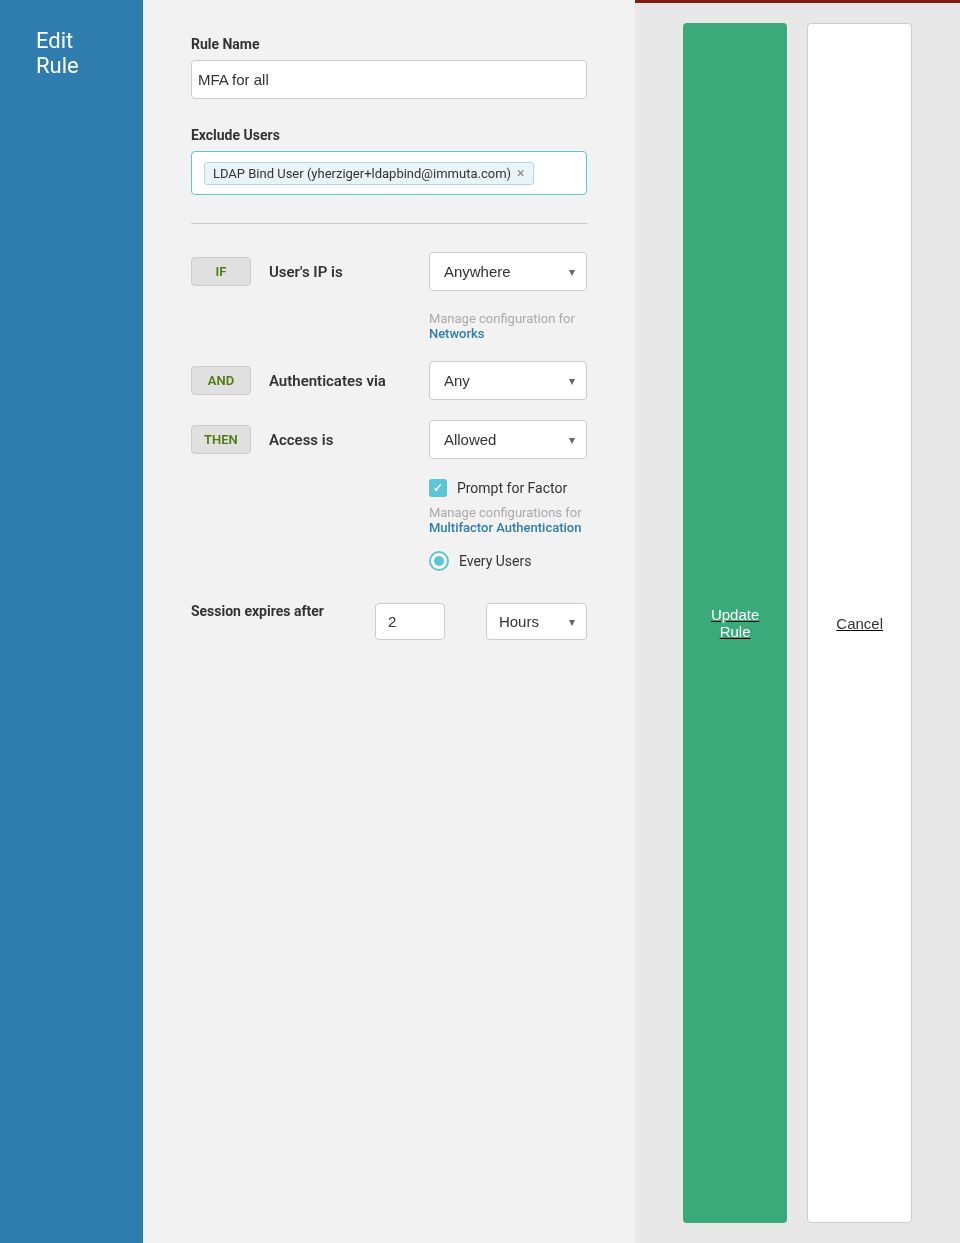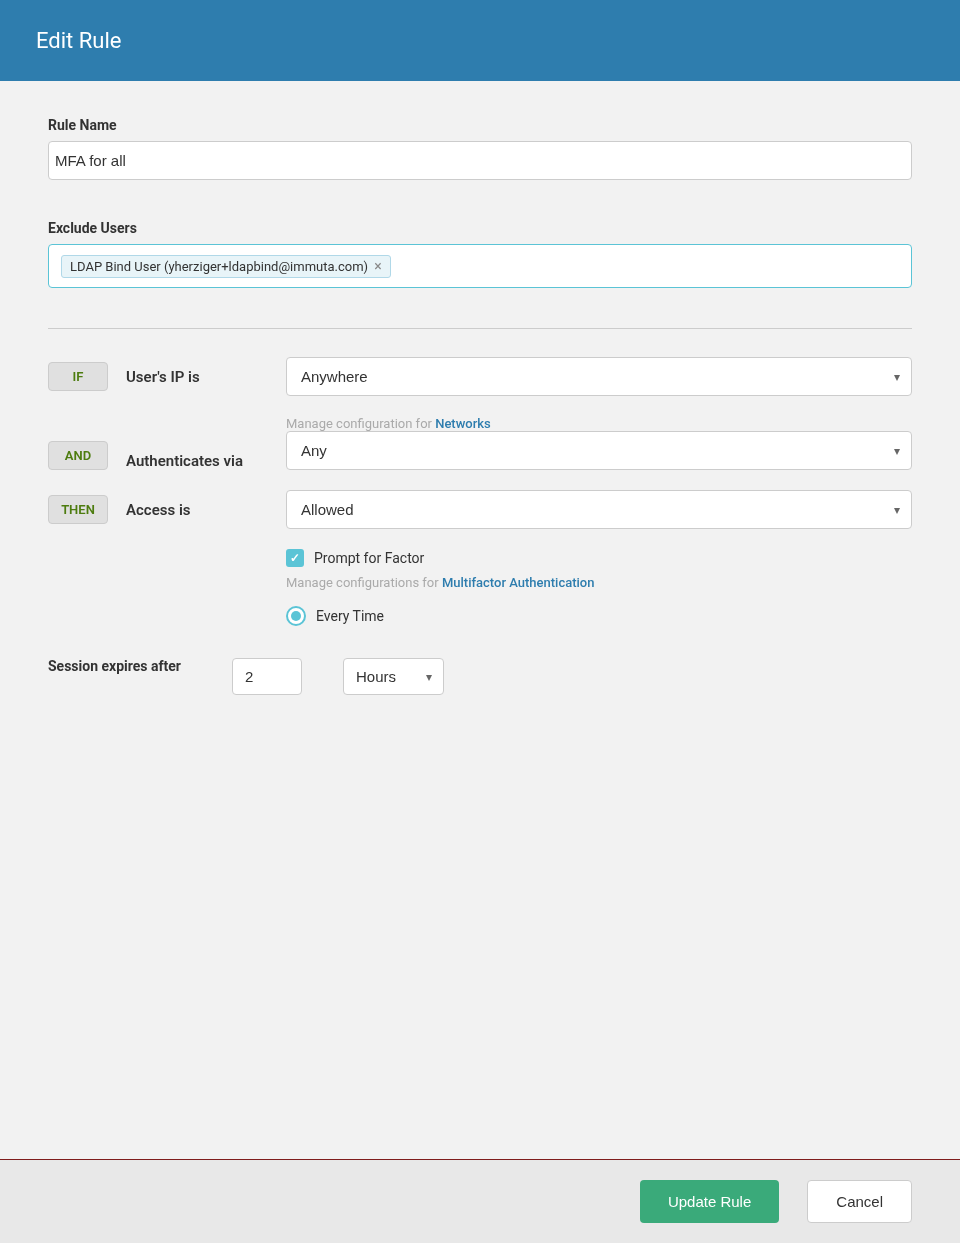--- a/index.html
+++ b/index.html
@@ -9,38 +9,38 @@
       display: flex;
       justify-content: center;
       align-items: flex-start;
       min-height: 100vh;
     }
     .modal {
       width: 960px;
       min-height: 1243px;
       background: #f2f2f2;
       display: flex;
-      flex-direction: column;
+      flex-direction: row;
       position: relative;
     }
     .modal-header {
       background: #2e7dae;
       padding: 28px 36px;
     }
     .modal-header-title {
       color: #ffffff;
       font-size: 22px;
       font-weight: 400;
     }
     .modal-body {
       padding: 36px 48px;
       flex: 1;
     }
     .form-group {
-      margin-bottom: 40px;
+      margin-bottom: 28px;
     }
     .form-label {
       font-size: 14px;
       font-weight: 700;
       color: #333333;
       margin-bottom: 8px;
       display: block;
     }
     .form-input {
       width: 100%;
@@ -262,25 +262,26 @@
       color: #333;
       background: #ffffff;
       appearance: none;
       -webkit-appearance: none;
       cursor: pointer;
       outline: none;
       min-width: 100px;
     }
     .modal-footer {
       background: #e8e8e8;
-      border-top: 1px solid #7f1d1d;
+      border-top: 3px solid #7f1d1d;
       padding: 20px 48px;
       display: flex;
       justify-content: flex-end;
-      gap: 28px;
+      gap: 20px;
+      text-decoration: underline;
     }
     .btn-update {
       background: #3aaa7a;
       color: #ffffff;
       border: none;
       border-radius: 4px;
       padding: 12px 28px;
       font-size: 15px;
       font-weight: 500;
       cursor: pointer;
@@ -332,21 +333,21 @@
           <option>Specific Network</option>
           <option>Not in Network</option>
         </select>
         <span class="select-arrow">▾</span>
       </div>
     </div>
     <div class="manage-link-text">
       <span>Manage configuration for </span><a href="#" class="manage-link">Networks</a>
     </div>
 
-    <div class="rule-row" style="align-items:flex-end;">
+    <div class="rule-row" style="margin-top:20px;">
       <span class="rule-badge">AND</span>
       <span class="rule-label">Authenticates via</span>
       <div class="rule-select-container">
         <select class="rule-select">
           <option>Any</option>
           <option>Password</option>
           <option>Social</option>
           <option>IDP</option>
         </select>
         <span class="select-arrow">▾</span>
@@ -375,21 +376,21 @@
 
       <div class="mfa-manage-link">
         <span>Manage configurations for </span><a href="#" class="manage-link">Multifactor Authentication</a>
       </div>
 
       <div class="radio-group">
         <div class="radio-row">
           <div class="radio-outer selected">
             <div class="radio-inner"></div>
           </div>
-          <span class="radio-label">Every Time</span>
+          <span class="radio-label">Every Users</span>
         </div>
       </div>
 
     </div>
 
     <div class="session-row">
       <span class="session-label">Session expires after</span>
       <input class="session-number-input" type="text" value="2" style="">
       <div class="session-unit-select-container">
         <select class="session-unit-select">

